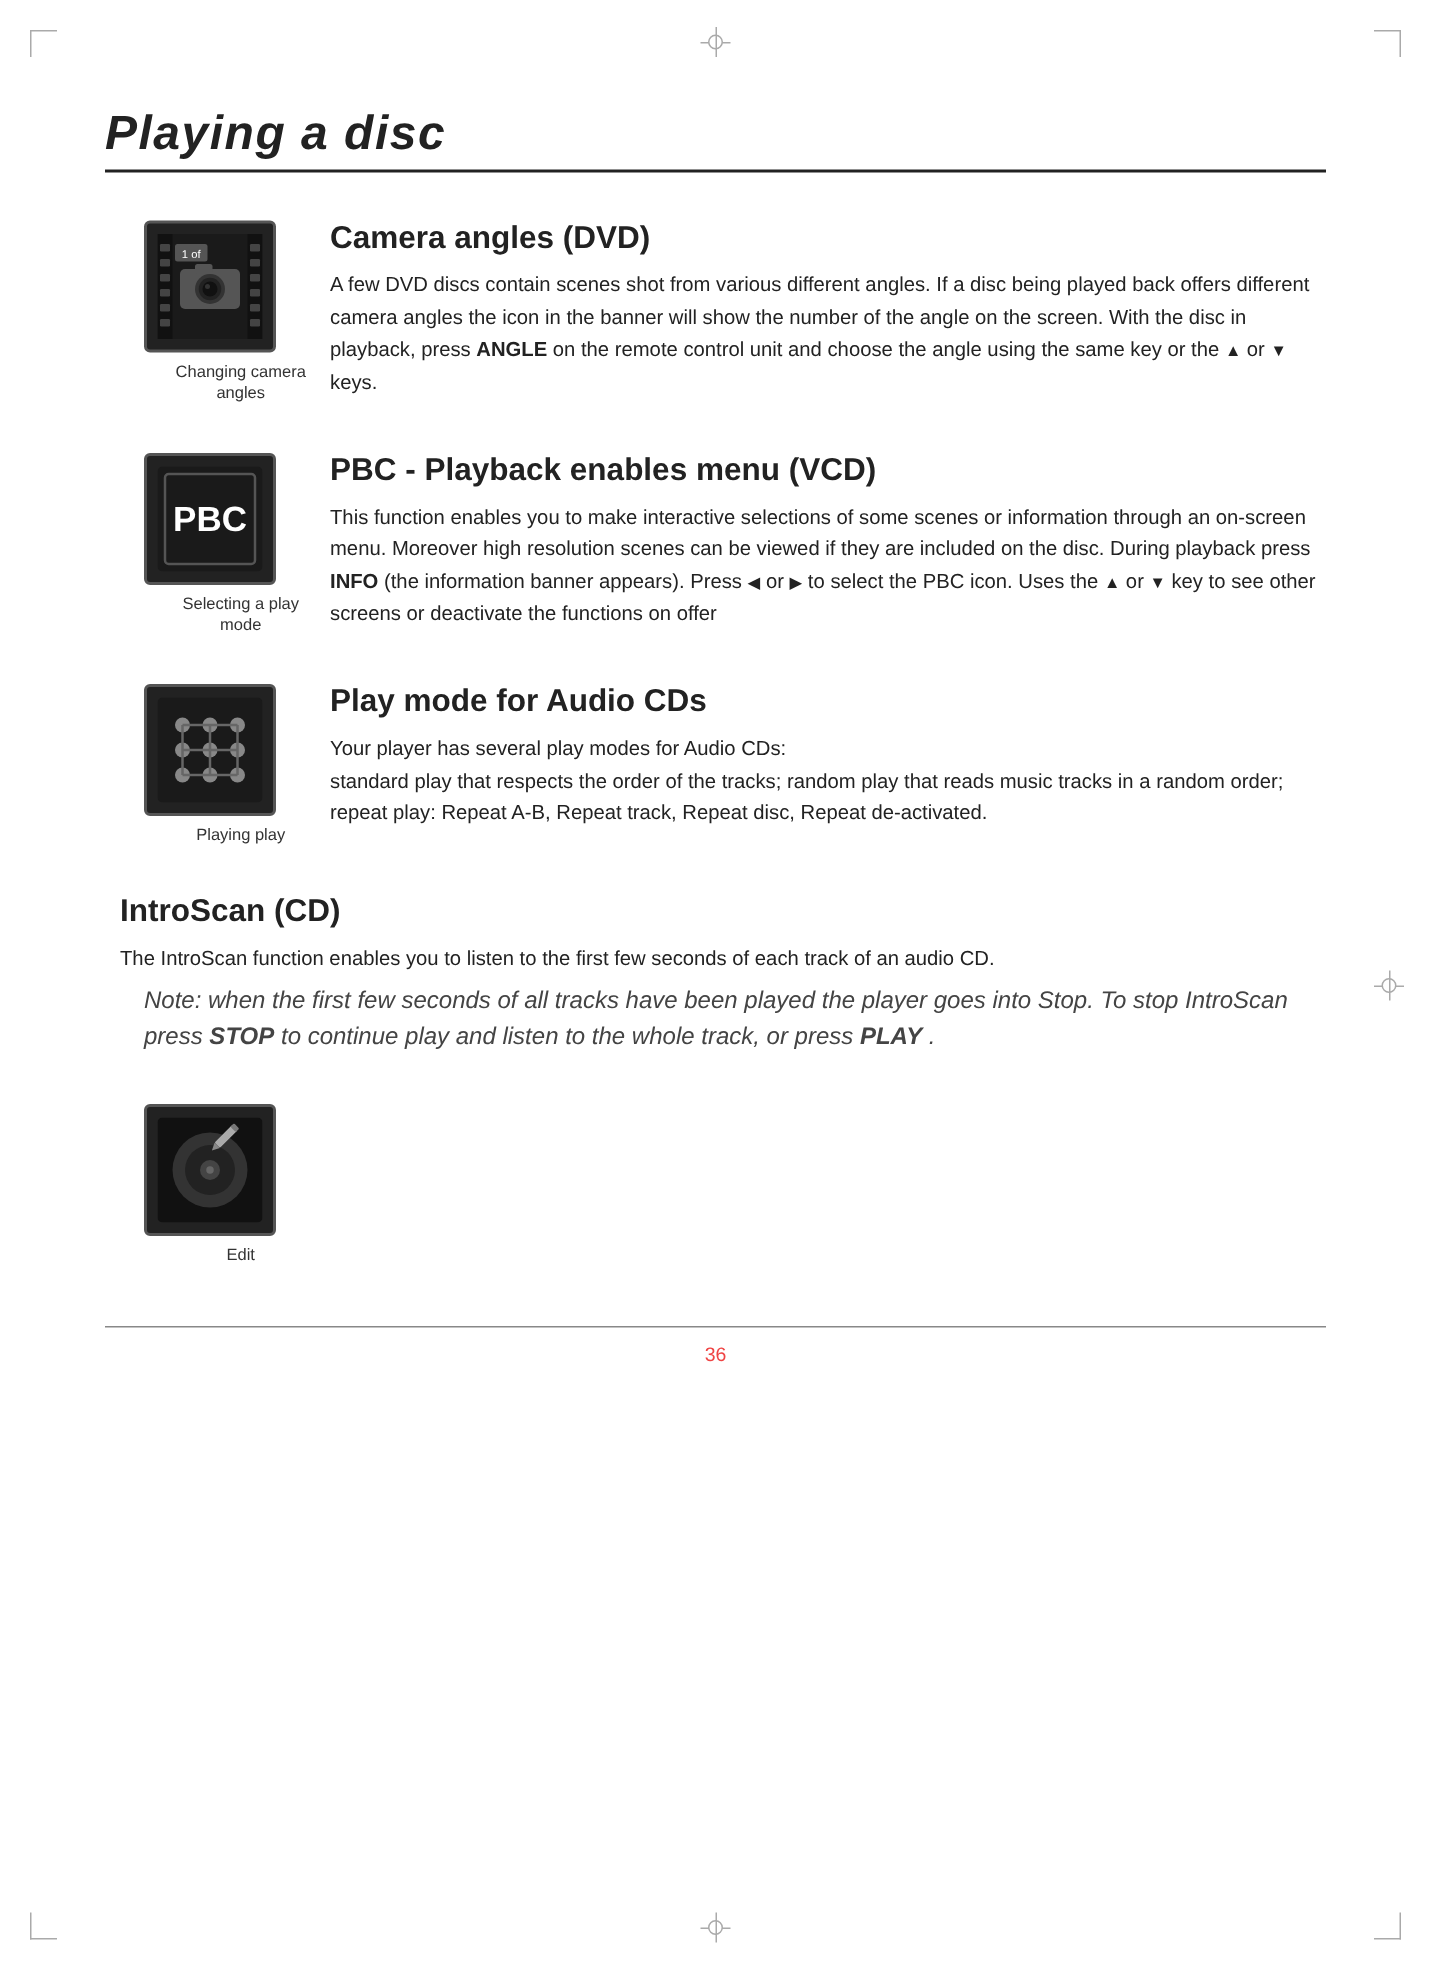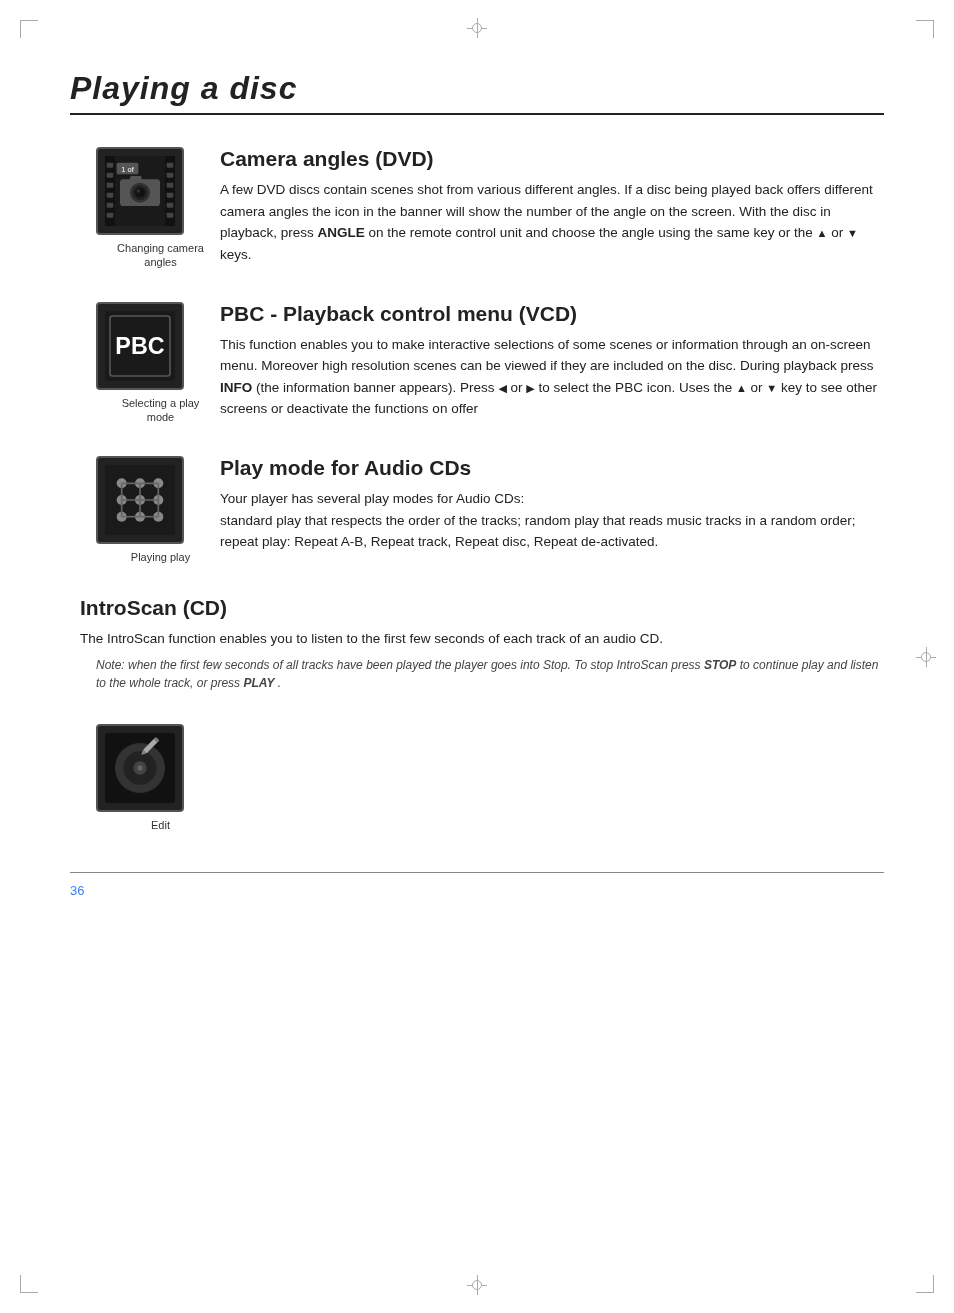--- a/index.html
+++ b/index.html
@@ -219,40 +219,40 @@
       font-size: 13.5px;
       line-height: 1.6;
       color: #222;
     }
 
     .section-body b {
       font-weight: bold;
     }
 
     .note-text {
-      font-size: 12px;
+      font-size: 16px;
       font-style: italic;
       color: #444;
       line-height: 1.5;
       margin-top: 6px;
       padding-left: 16px;
     }
 
     
     .bottom-rule {
       border: none;
       border-top: 1px solid #888;
       margin-top: 40px;
       margin-bottom: 10px;
     }
 
     .page-number {
-      text-align: left;
+      text-align: center;
       font-size: 13px;
-      color: #3b82f6;
+      color: #ef4444;
     }
 
     
     .svg-icon {
       width: 70px;
       height: 70px;
     }
 
     
     .arrow-up::before { content: '▲'; font-size: 11px; }
@@ -339,21 +339,21 @@
           <rect width="84" height="84" fill="#1a1a1a" rx="4"></rect>
 
           <rect x="6" y="6" width="72" height="72" rx="3" fill="none" stroke="#555" stroke-width="2"></rect>
 
           <text x="42" y="52" font-size="28" font-weight="bold" fill="white" text-anchor="middle" font-family="Arial,sans-serif">PBC</text>
         </svg>
       </div>
       <div class="icon-label">Selecting a play<br>mode</div>
     </div>
     <div class="content-area">
-      <div class="section-title">PBC - Playback control menu (VCD)</div>
+      <div class="section-title">PBC - Playback enables menu (VCD)</div>
       <div class="section-body">
         This function enables you to make interactive selections of some scenes or information through an on-screen menu. Moreover high resolution scenes can be viewed if they are included on the disc. During playback press <b>INFO</b> (the information banner appears). Press <span class="arrow-left"></span> or <span class="arrow-right"></span> to select the PBC icon. Uses the <span class="arrow-up"></span> or <span class="arrow-down"></span> key to see other screens or deactivate the functions on offer
       </div>
     </div>
   </div>
 
   <div class="section">
     <div class="icon-area">
       <div class="icon-box">
         <svg class="svg-icon" viewBox="0 0 84 84">

